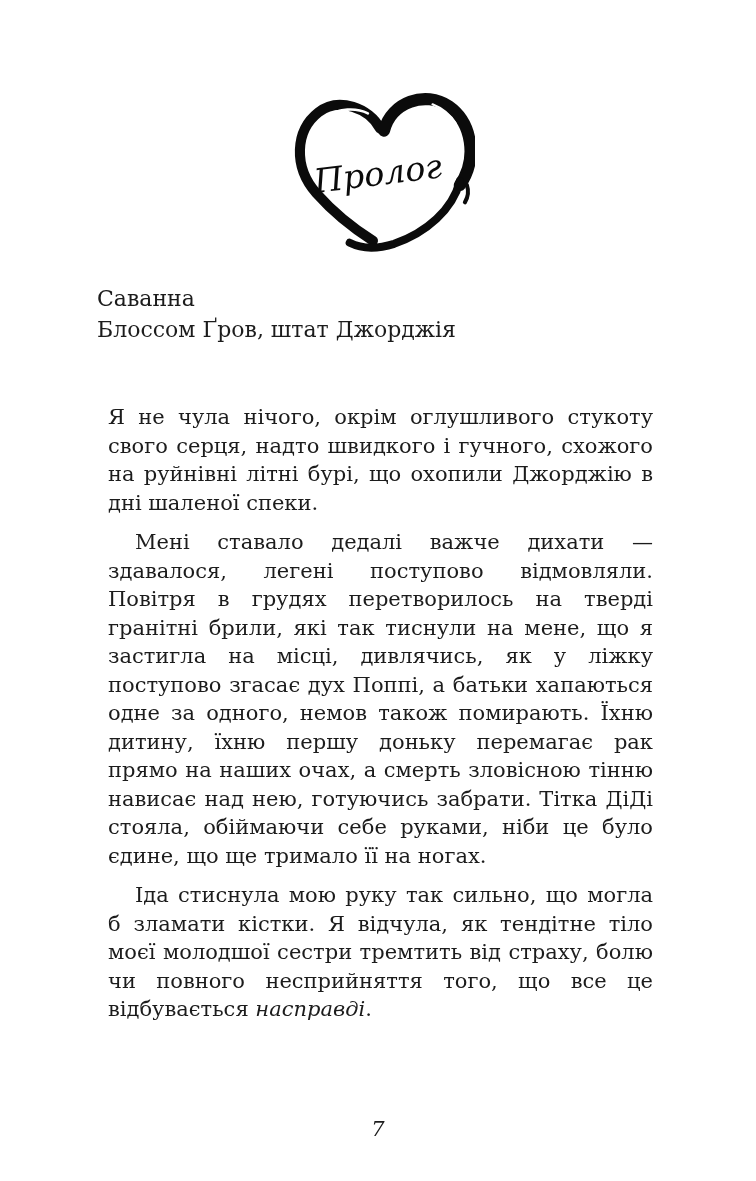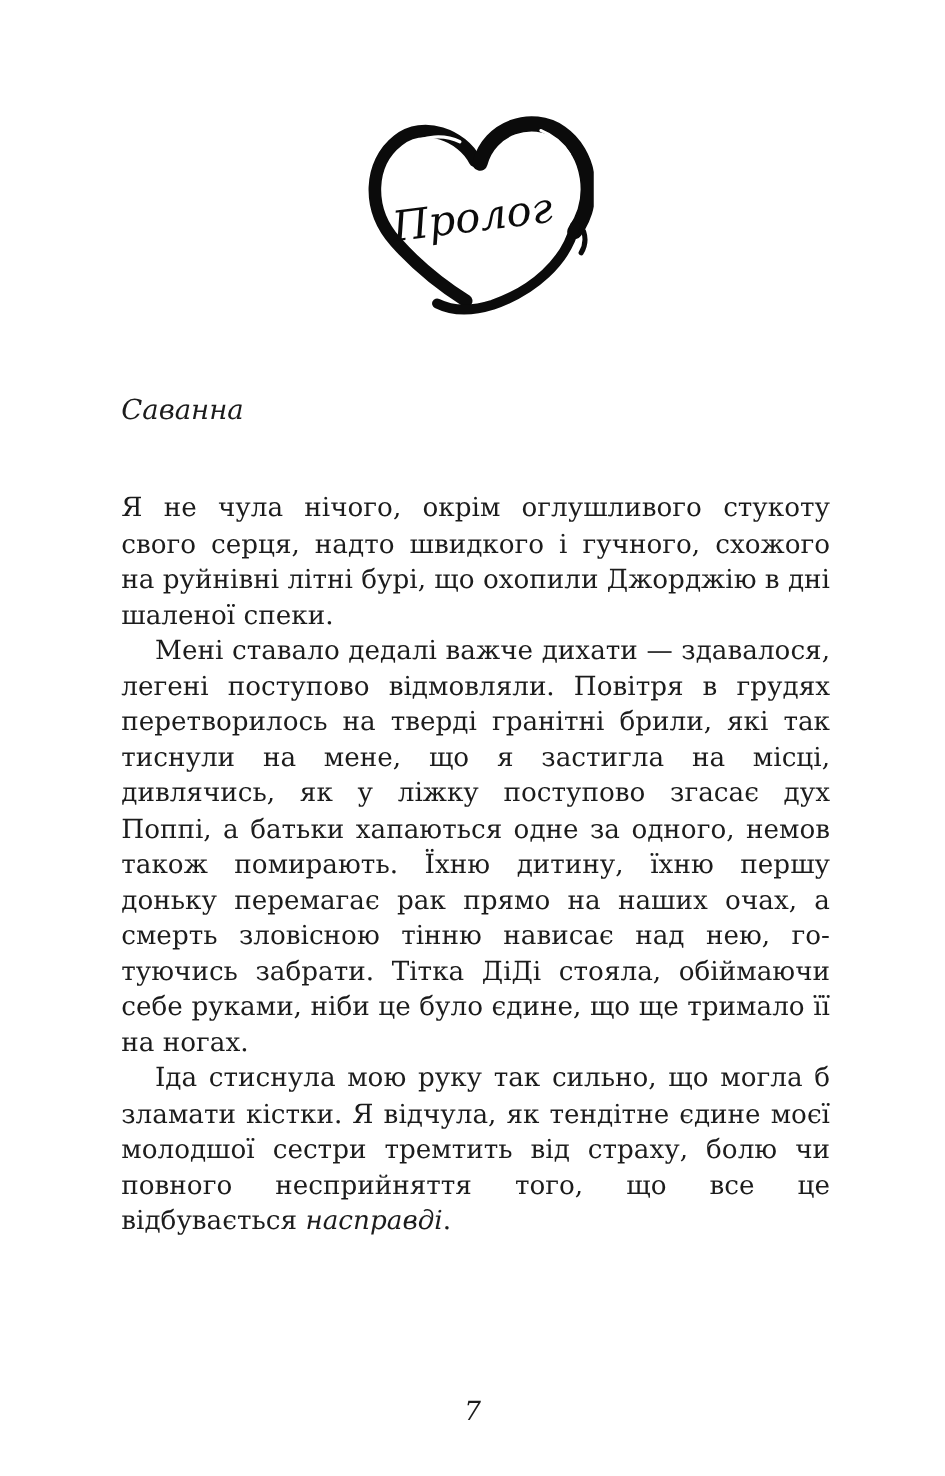--- a/index.html
+++ b/index.html
@@ -27,37 +27,35 @@
   .prologue-word {
     font-family: "DejaVu Serif", serif;
     font-style: italic;
     font-size: 33px;
     fill: #0b0b0b;
   }
   .scene-heading {
     position: absolute;
     left: 97px;
     top: 283px;
-    font-style: italic;
     font-size: 22px;
     line-height: 31px;
     white-space: nowrap;
-    margin-top: 30px;
   }
   .body-text {
     position: absolute;
     left: 97px;
     top: 392px;
     width: 567px;
     font-size: 21px;
     line-height: 28.5px;
     text-align: justify;
   }
   .body-text p {
-    margin: 0;
+    margin: 11px;
     padding: 0;
     text-indent: 27px;
     hyphens: manual;
   }
   .body-text p.no-indent { text-indent: 0; }
   .body-text em { font-style: italic; }
   .page-number {
     position: absolute;
     left: 0;
     top: 1117px;
@@ -89,23 +87,24 @@
         <path d="M 42 28 C 56 20, 72 19, 84 25" stroke-width="2.6"></path>
         <path d="M 148 16 C 158 20, 166 27, 171 35" stroke-width="2.2"></path>
         <path d="M 30 70 C 32 82, 38 94, 46 103" stroke-width="2.2"></path>
       </g>
       <text class="prologue-word" x="94" y="96" text-anchor="middle" transform="rotate(-7 94 86)">Пролог</text>
     </svg>
   </div>
 
   <div class="scene-heading">
     <div>Саванна</div>
+    <div>Блоссом Ґров, штат Джорджія</div>
   </div>
 
   <div class="body-text">
     <p class="no-indent">Я не чула нічого, окрім оглушливого стукоту свого серця, надто швидкого і гучного, схожого на руйнівні літні бурі, що охопили Джорджію в дні шаленої спеки.</p>
     <p>Мені ставало дедалі важче дихати — здавалося, легені поступово відмовляли. Повітря в грудях пере­творилось на тверді гранітні брили, які так тиснули на мене, що я застигла на місці, дивлячись, як у ліжку поступово згасає дух Поппі, а батьки хапаються одне за одного, немов також помирають. Їхню дитину, їхню першу доньку перемагає рак прямо на наших очах, а смерть зловісною тінню нависає над нею, го­туючись забрати. Тітка ДіДі стояла, обіймаючи себе руками, ніби це було єдине, що ще тримало її на ногах.</p>
-    <p><span>Іда стиснула мою руку так сильно, що могла б зла­мати кістки. Я відчула, як тендітне єдине моєї молодшої сестри тремтить від страху, болю чи повного несприй­няття того, що все це відбувається </span><em>насправді</em><span>.</span></p>
+    <p><span>Іда стиснула мою руку так сильно, що могла б зла­мати кістки. Я відчула, як тендітне тіло моєї молодшої сестри тремтить від страху, болю чи повного несприй­няття того, що все це відбувається </span><em>насправді</em><span>.</span></p>
   </div>
 
   <div class="page-number">7</div>
 
 </div>
 
 </body></html>

